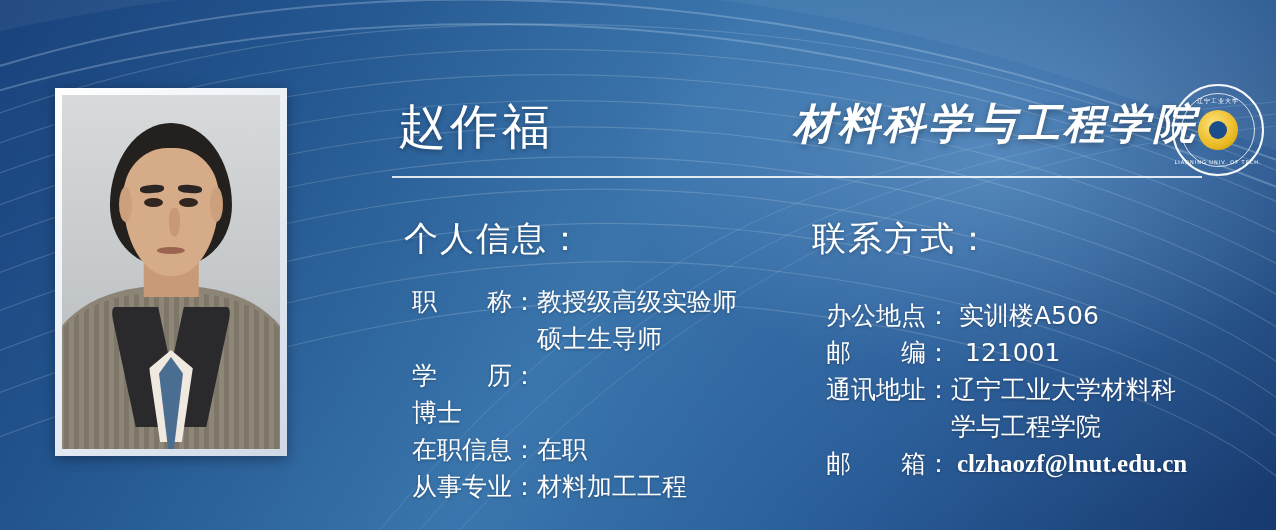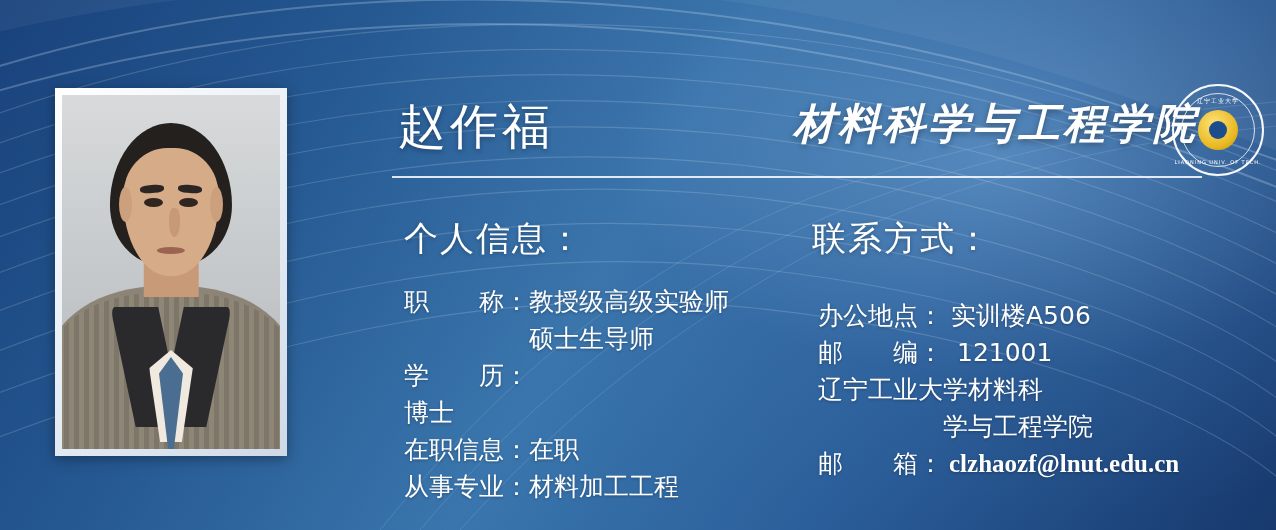--- a/index.html
+++ b/index.html
@@ -124,21 +124,21 @@
     position: absolute;
     color: #ffffff;
     font-size: 25px;
     font-family: "DejaVu Sans", sans-serif;
     line-height: 37px;
     text-shadow: 0 1px 3px rgba(0,0,0,0.3);
   }
   #personal-info { left: 404px; top: 283px; width: 400px; }
   #contact-info  { left: 818px; top: 297px; width: 430px; }
 
-  .row { display: flex; align-items: baseline; }
+  .row { display: flex; align-items: baseline; margin-left: 8px; }
   .lbl { white-space: pre; }
   .val { }
 
   .logo {
     position: absolute;
     right: 12px;
     top: 84px;
     width: 92px;
     height: 92px;
   }
@@ -283,20 +283,21 @@
   <div class="info-list" id="contact-info">
     <div class="row">
       <span class="lbl">办公地点：</span>
       <span class="val" style="padding-left:8px">实训楼A506</span>
     </div>
     <div class="row">
       <span class="lbl">邮　　编：</span>
       <span class="val" style="padding-left:14px">121001</span>
     </div>
     <div class="row">
+      <span class="lbl">通讯地址：</span>
       <span class="val">辽宁工业大学材料科</span>
     </div>
     <div class="row">
       <span class="lbl" style="visibility:hidden">通讯地址：</span>
       <span class="val">学与工程学院</span>
     </div>
     <div class="row">
       <span class="lbl">邮　　箱：</span>
       <span class="val" style="padding-left:6px; font-family:Liberation Serif, serif; font-weight:bold;">clzhaozf@lnut.edu.cn</span>
     </div>

